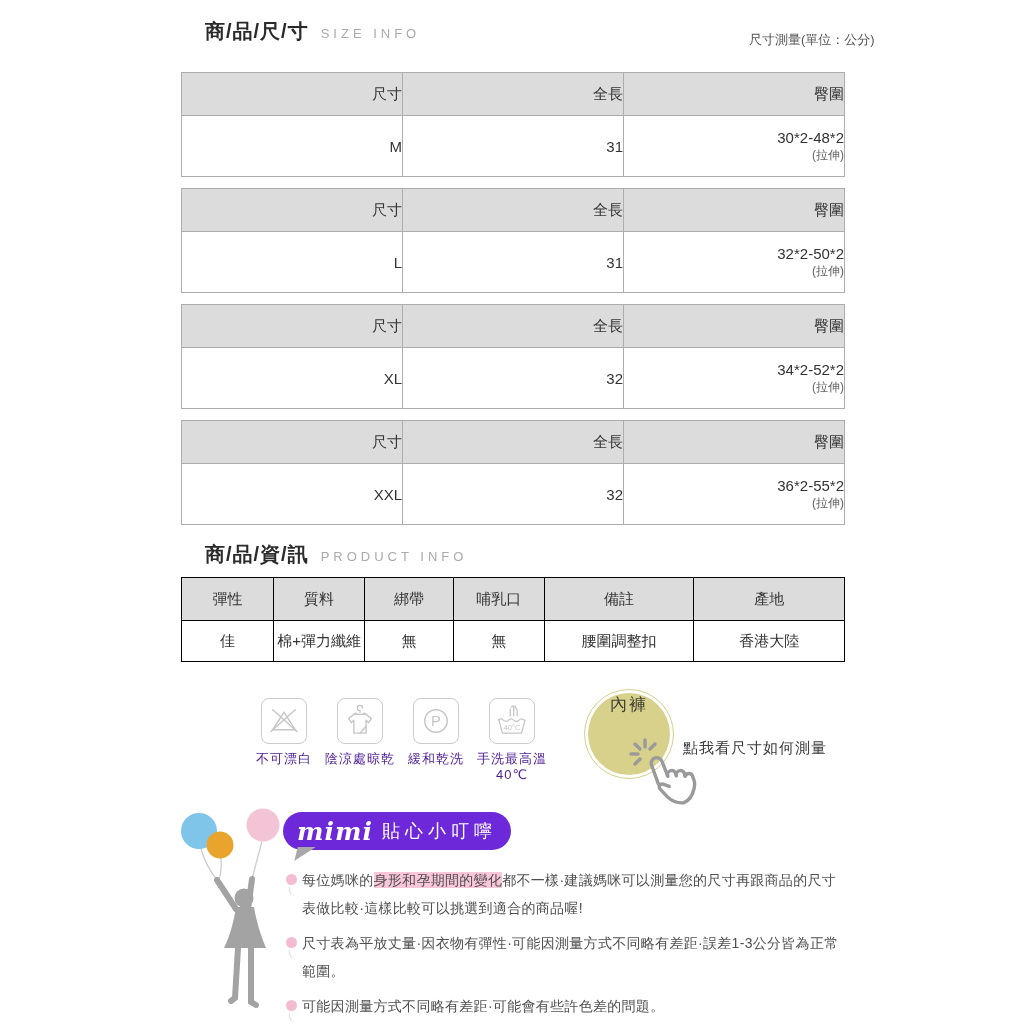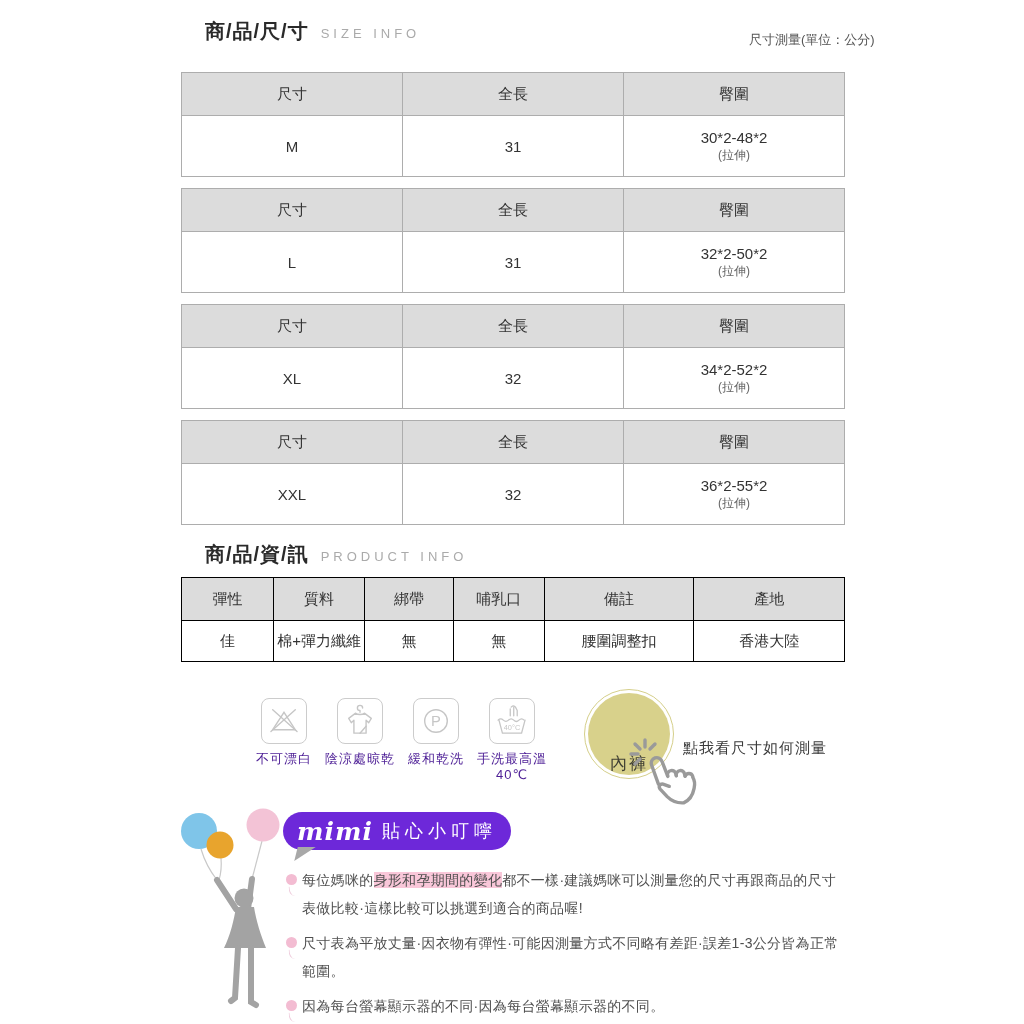--- a/index.html
+++ b/index.html
@@ -11,41 +11,41 @@
   .sec-header { position:absolute; left:205px; display:flex; align-items:baseline; gap:12px; }
   .sec-header .zh { font-size:20px; font-weight:bold; color:#2a2a2a; letter-spacing:1px; }
   .sec-header .en { font-size:13px; color:#aaa; letter-spacing:4px; }
   #size-header { top:18px; }
   #product-header { top:541px; }
   #measure-note { position:absolute; top:31px; left:727px; font-size:13px; color:#555;margin-left:22px; }
 
   
   #size-tables { position:absolute; left:181px; top:72px; width:664px; }
   table.sizes { width:664px; border-collapse:collapse; table-layout:fixed; margin-bottom:11px; }
-  table.sizes th, table.sizes td { border:1px solid #adadad; text-align:center; font-weight:normal; font-size:15px; color:#333; }
+  table.sizes th, table.sizes td { border:1px solid #adadad; text-align:right; font-weight:normal; font-size:15px; color:#333; }
   table.sizes th { background:#dcdcdc; height:43px; }
   table.sizes td { height:61px; background:#fff; }
   .hip-note { font-size:12px; color:#666; margin-top:1px; }
 
   
   table.product { position:absolute; left:181px; top:577px; width:664px; border-collapse:collapse; table-layout:fixed; }
   table.product th, table.product td { border:1px solid #000000; text-align:center; font-weight:normal; font-size:15px; color:#333; }
   table.product th { background:#dcdcdc; height:43px; }
   table.product td { height:41px; background:#fff; }
   .pc1{width:13.9%}.pc2{width:13.7%}.pc3{width:13.4%}.pc4{width:13.7%}.pc5{width:22.6%}.pc6{width:22.7%}
 
   
   #care-row { position:absolute; left:256px; top:698px; display:flex; gap:13px; align-items:flex-start; }
   .care-item { display:flex; flex-direction:column; align-items:center; }
   .care-box { width:46px; height:46px; border:1px solid #ccc; border-radius:8px; display:flex; align-items:center; justify-content:center; }
   .care-label { margin-top:7px; font-size:13px; color:#4c1d95; letter-spacing:1px; white-space:nowrap; line-height:16px; text-align:left; }
 
   
   #measure-circle { position:absolute; left:584px; top:689px; width:90px; height:90px; border-radius:50%; border:1px solid #d5cf8a; }
-  #measure-circle .inner { position:absolute; inset:3px; border-radius:50%; background:#d8d18b; display:flex; align-items:flex-end; justify-content:center; }
+  #measure-circle .inner { position:absolute; inset:3px; border-radius:50%; background:#d8d18b; display:flex; align-items:flex-start; justify-content:center; }
   #measure-circle .inner span { font-size:17px; color:#3f3f33; letter-spacing:2px; }
   #hand-icon { position:absolute; left:628px; top:737px; }
   #measure-link { position:absolute; left:683px; top:739px; font-size:15px; color:#3a3a3a; letter-spacing:1px; cursor:pointer; }
 
   
   #mimi-art { position:absolute; left:178px; top:806px; }
   #bubble { position:absolute; left:283px; top:812px; width:228px; height:38px; background:#6d28d9; border-radius:19px; display:flex; align-items:center; justify-content:center; gap:9px; }
   #bubble::after { content:''; position:absolute; left:13px; bottom:-11px; width:0; height:0; border-top:14px solid #a8a8a8; border-right:18px solid transparent; transform:skewX(-14deg); }
   #bubble .script { font-family:"DejaVu Serif","Liberation Serif",serif; font-style:italic; font-weight:bold; font-size:25px; color:#fff; letter-spacing:1px; }
   #bubble .btitle { font-size:18px; color:#fff; letter-spacing:5px; }
@@ -262,17 +262,17 @@
     <li>
       <span class="bullet"></span>
       <span>每位媽咪的</span><span class="hl">身形和孕期間的變化</span><span>都不一樣·建議媽咪可以測量您的尺寸再跟商品的尺寸表做比較·這樣比較可以挑選到適合的商品喔!</span>
     </li>
     <li>
       <span class="bullet"></span>
       <span>尺寸表為平放丈量·因衣物有彈性·可能因測量方式不同略有差距·誤差1-3公分皆為正常範圍。</span>
     </li>
     <li>
       <span class="bullet"></span>
-      <span>因為每台螢幕顯示器的不同·因為每台螢幕顯示器的不同。</span>
+      <span>可能因測量方式不同略有差距·可能會有些許色差的問題。</span>
     </li>
   </ul>
 
 </div>
 
 </body></html>

